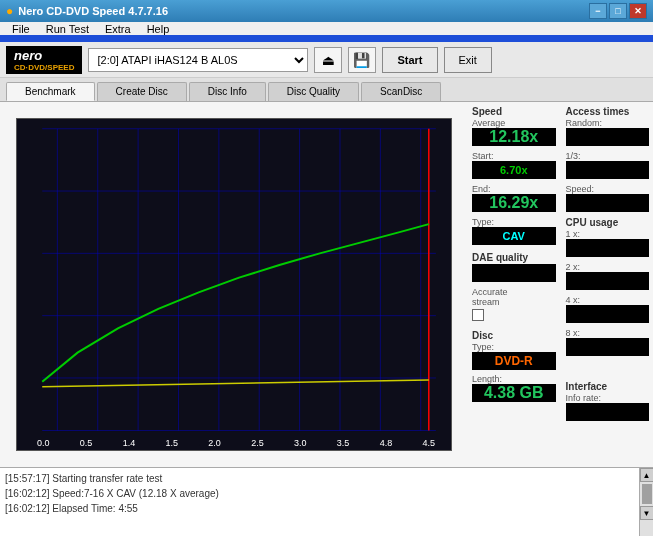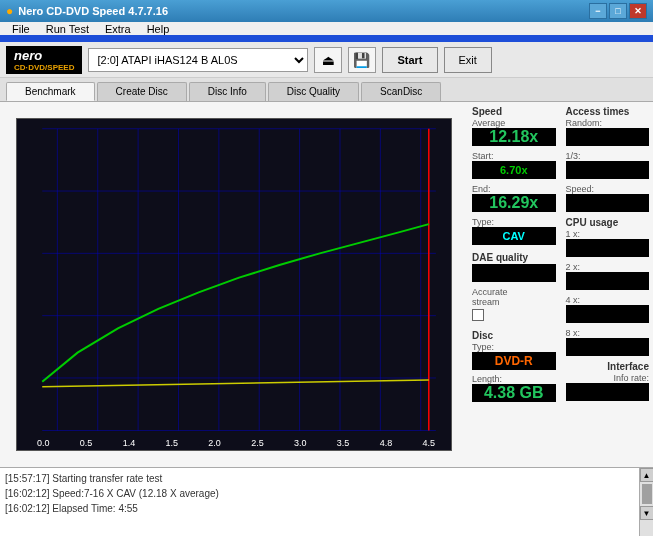--- a/index.html
+++ b/index.html
@@ -452,21 +452,21 @@
           <div class="stat-value empty"></div>
         </div>
         <div class="stat-group">
           <div class="stat-sub-label">4 x:</div>
           <div class="stat-value empty"></div>
         </div>
         <div class="stat-group">
           <div class="stat-sub-label">8 x:</div>
           <div class="stat-value empty"></div>
         </div>
-        <div class="stat-group" style="text-align:right;">
+        <div class="stat-group" style="margin-top:20px;">
           <div class="stat-label">Interface</div>
           <div class="stat-sub-label">Info rate:</div>
           <div class="stat-value empty"></div>
         </div>
       </div>
     </div>
   </div>
 </div>
 
 <div class="log-area">

